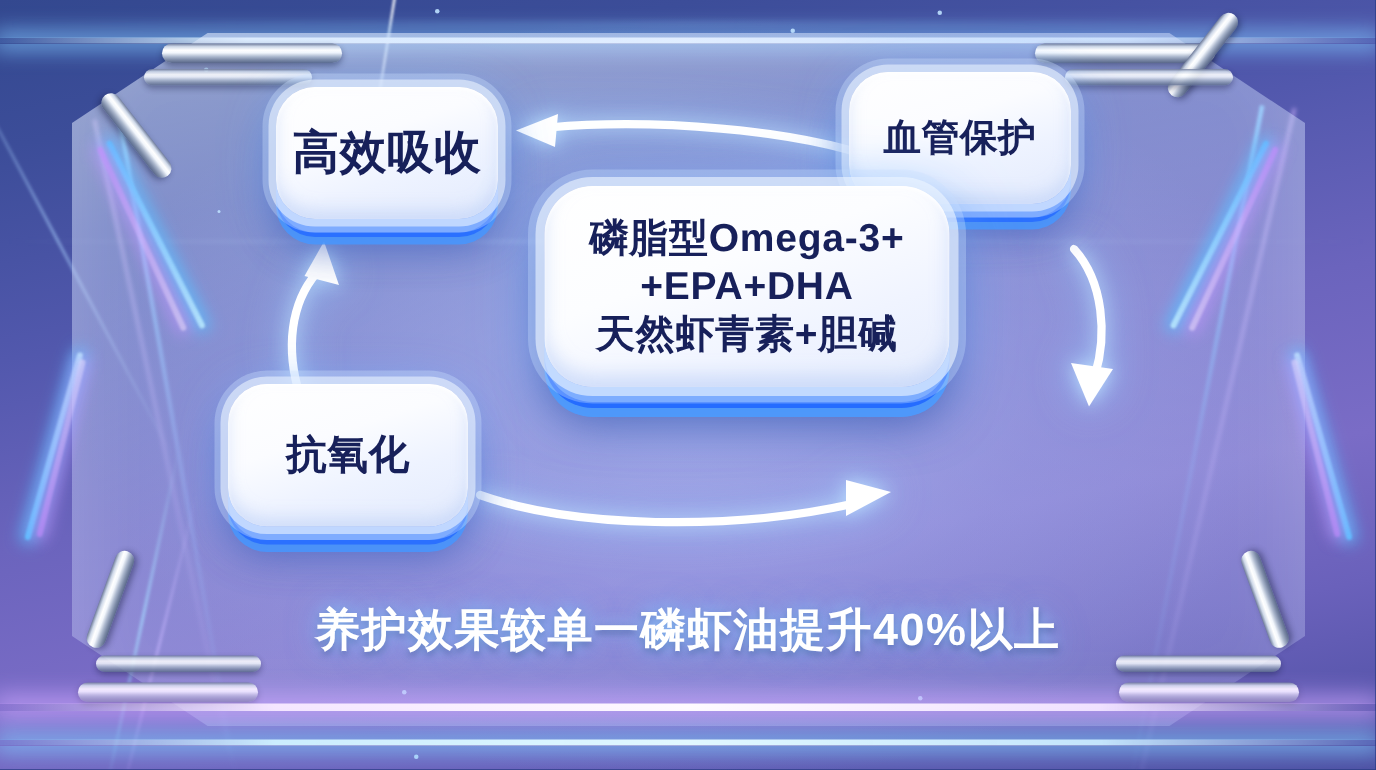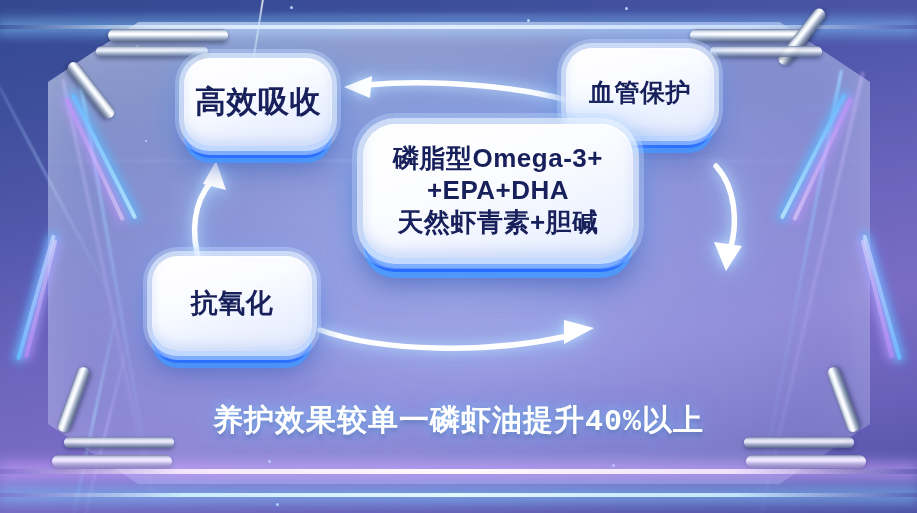--- a/index.html
+++ b/index.html
@@ -122,21 +122,20 @@
 
   
   .arrow{position:absolute;pointer-events:none;}
   .arrow svg{display:block;filter:drop-shadow(0 0 6px rgba(190,225,255,0.95)) drop-shadow(0 0 13px rgba(150,200,255,0.8));}
 
   
   #caption{
     position:absolute;left:0;top:400px;width:917px;text-align:center;
     color:#ffffff;font-size:30px;font-weight:700;letter-spacing:1px;
     text-shadow:0 0 10px rgba(150,200,255,0.9),0 0 22px rgba(110,170,255,0.7),0 2px 5px rgba(20,30,90,0.6);
-    font-family:Liberation Mono, monospace;
   }
 </style>
 </head>
 <body>
 
 <div id="stage">
 
   <div class="streak s1"></div>
   <div class="streak s2"></div>
   <div class="streak s7"></div>

